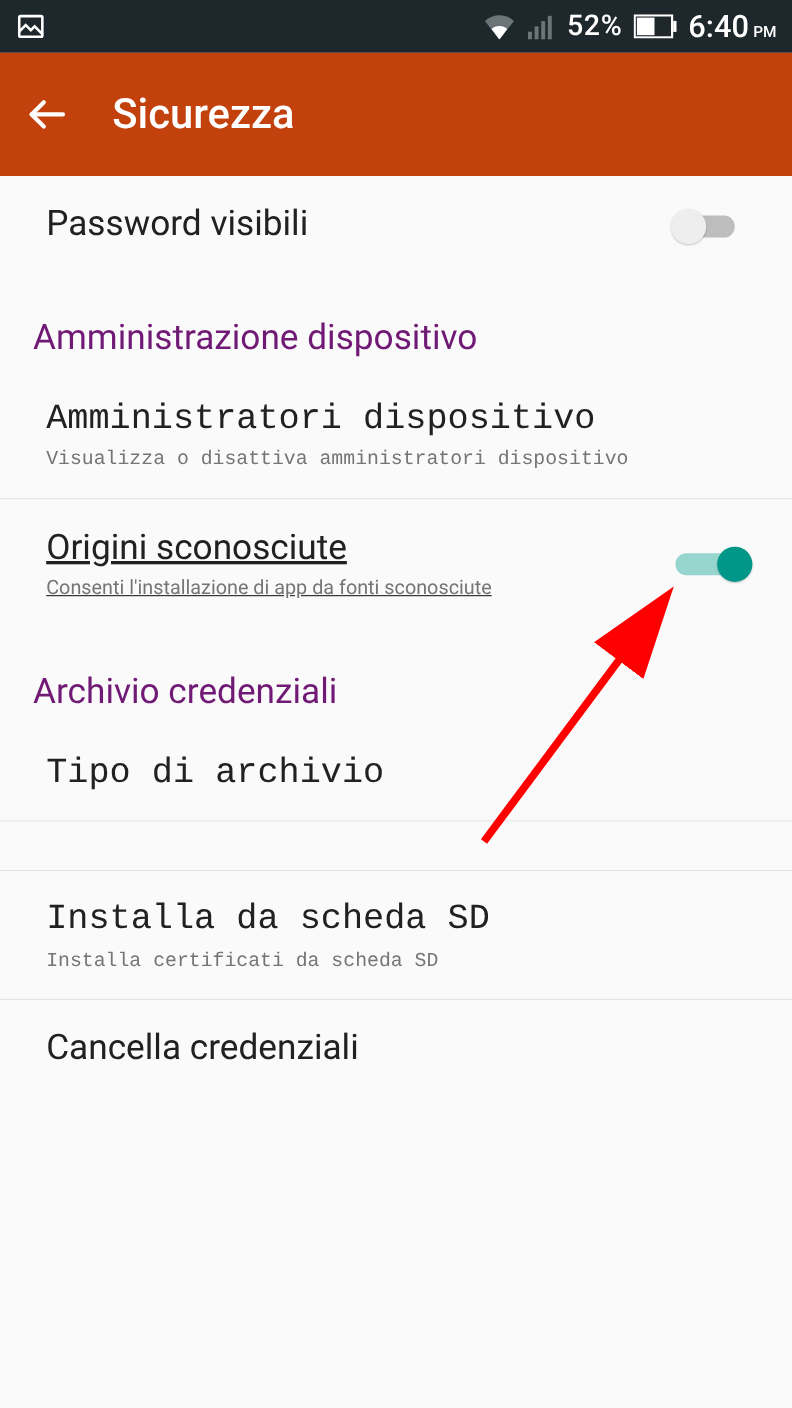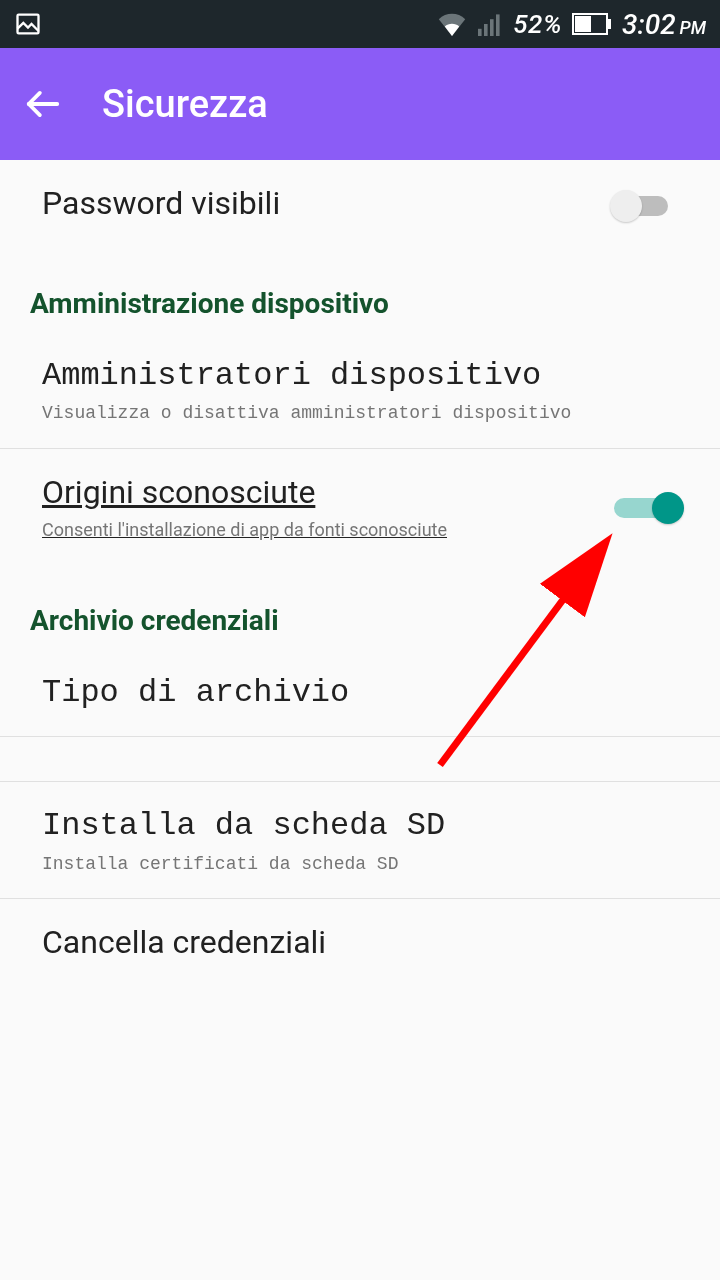--- a/index.html
+++ b/index.html
@@ -1,32 +1,32 @@
 <!DOCTYPE html>
 <html><head>
 <meta charset="utf-8">
 <style>
   * { box-sizing: border-box; margin: 0; padding: 0; }
   html, body { width: 720px; height: 1280px; font-family: Roboto, "Helvetica Neue", Arial, sans-serif; background: #fafafa; color: #212121; overflow: hidden; }
-  .status-bar { height: 48px; background: #1e272c; display: flex; align-items: center; justify-content: space-between; padding: 0 14px; color: #fff; font-style: italic; }
+  .status-bar { height: 48px; background: #1e272c; display: flex; align-items: center; justify-content: space-between; padding: 0 14px; color: #fff; }
   .status-left { display: flex; align-items: center; }
   .status-right { display: flex; align-items: center; gap: 10px; font-size: 26px; font-weight: 500; }
   .status-right .pct { letter-spacing: 0.5px; }
   .status-right .time { font-size: 28px; }
-  .status-right .ampm { font-size: 18px; margin-left: 4px; margin-top: 44px; }
-  .app-bar { height: 112px; background: #8b5cf6; display: flex; align-items: center; padding: 0 24px; gap: 40px; }
+  .status-right .ampm { font-size: 14px; margin-left: 4px; margin-top: 44px; }
+  .app-bar { height: 112px; background: #c2410c; display: flex; align-items: center; padding: 0 24px; gap: 40px; }
   .app-bar .back { color: #fff; }
   .app-bar .title { color: #fff; font-size: 38px; font-weight: 500; }
   .list { background: #fafafa; }
   .row { padding: 22px 42px; background: #fafafa; }
   .row.sep { border-bottom: 1px solid #e0e0e0; font-family: Liberation Mono, monospace; }
   .row-flex { display: flex; align-items: center; justify-content: space-between; gap: 20px; }
   .row .primary { font-size: 32px; color: #212121; line-height: 1.35; }
   .row .secondary { font-size: 18px; color: #757575; line-height: 1.35; margin-top: 4px; }
-  .section-header { padding: 40px 30px 12px 30px; font-size: 28px; font-weight: 700; color: #14532d; }
+  .section-header { padding: 40px 30px 12px 30px; font-size: 32px; font-weight: 400; color: #701a75; }
   .toggle { position: relative; width: 64px; height: 28px; flex: 0 0 auto; }
   .toggle .track { position: absolute; top: 6px; left: 0; width: 54px; height: 20px; border-radius: 10px; }
   .toggle .thumb { position: absolute; top: 0; width: 32px; height: 32px; border-radius: 50%; box-shadow: 0 1px 2px rgba(0,0,0,0.2); }
   .toggle.off .track { background: #bdbdbd; }
   .toggle.off .thumb { background: #eeeeee; left: -4px; }
   .toggle.on .track { background: #97d6cf; }
   .toggle.on .thumb { background: #009688; right: -6px; }
   .icon-svg { display: block; }
   .annotation-arrow { position: absolute; pointer-events: none; }
 </style>
@@ -58,21 +58,21 @@
         </svg>
     </span>
     <span class="pct">52%</span>
     <span>
       <svg class="icon-svg" width="40" height="22" viewBox="0 0 40 22">
           <rect x="1" y="1" width="34" height="20" fill="none" stroke="#fff" stroke-width="2"></rect>
           <rect x="3" y="3" width="16" height="16" fill="#fff"></rect>
           <rect x="36" y="6" width="3" height="10" fill="#fff"></rect>
         </svg>
     </span>
-    <span><span class="time">3:02</span><span class="ampm">PM</span></span>
+    <span><span class="time">6:40</span><span class="ampm">PM</span></span>
   </div>
 </div>
 
 <div class="app-bar">
   <span class="back">
     <svg class="icon-svg" width="38" height="38" viewBox="0 0 24 24" fill="none" stroke="#fff" stroke-width="2.4" stroke-linecap="round" stroke-linejoin="round">
         <line x1="21" y1="12" x2="3" y2="12"></line>
         <polyline points="10 5 3 12 10 19"></polyline>
       </svg>
   </span>

